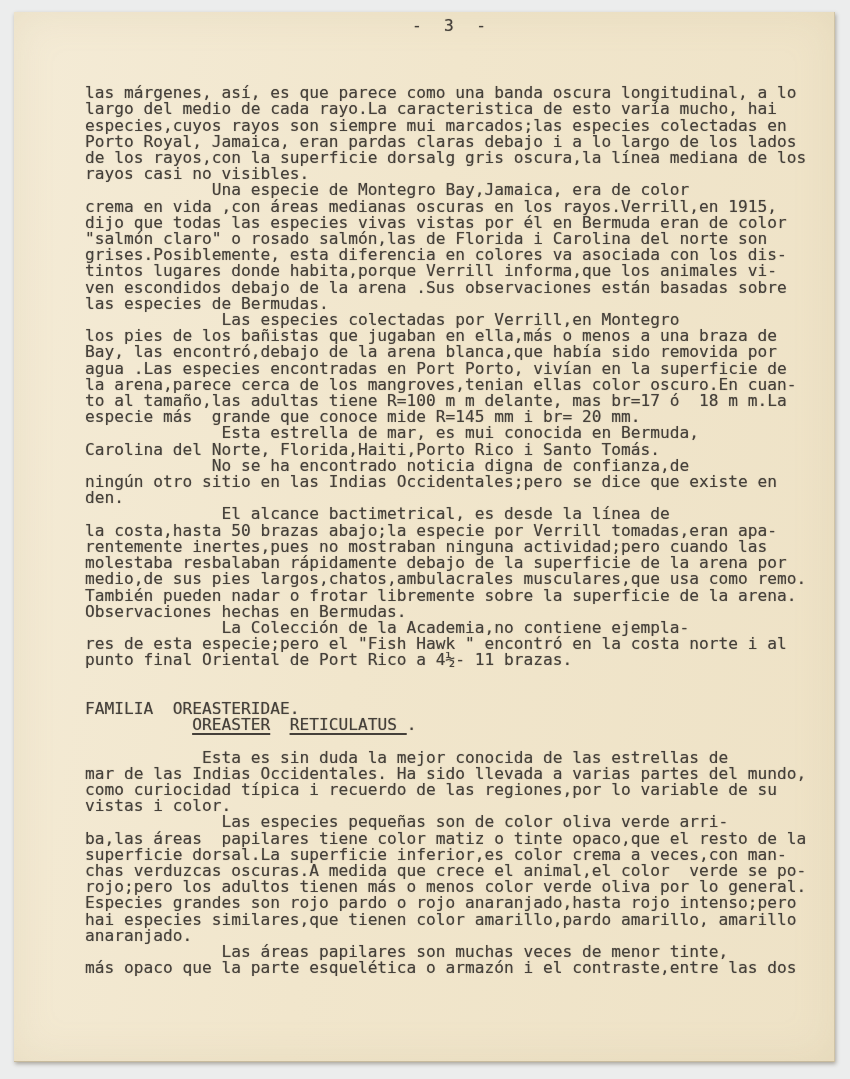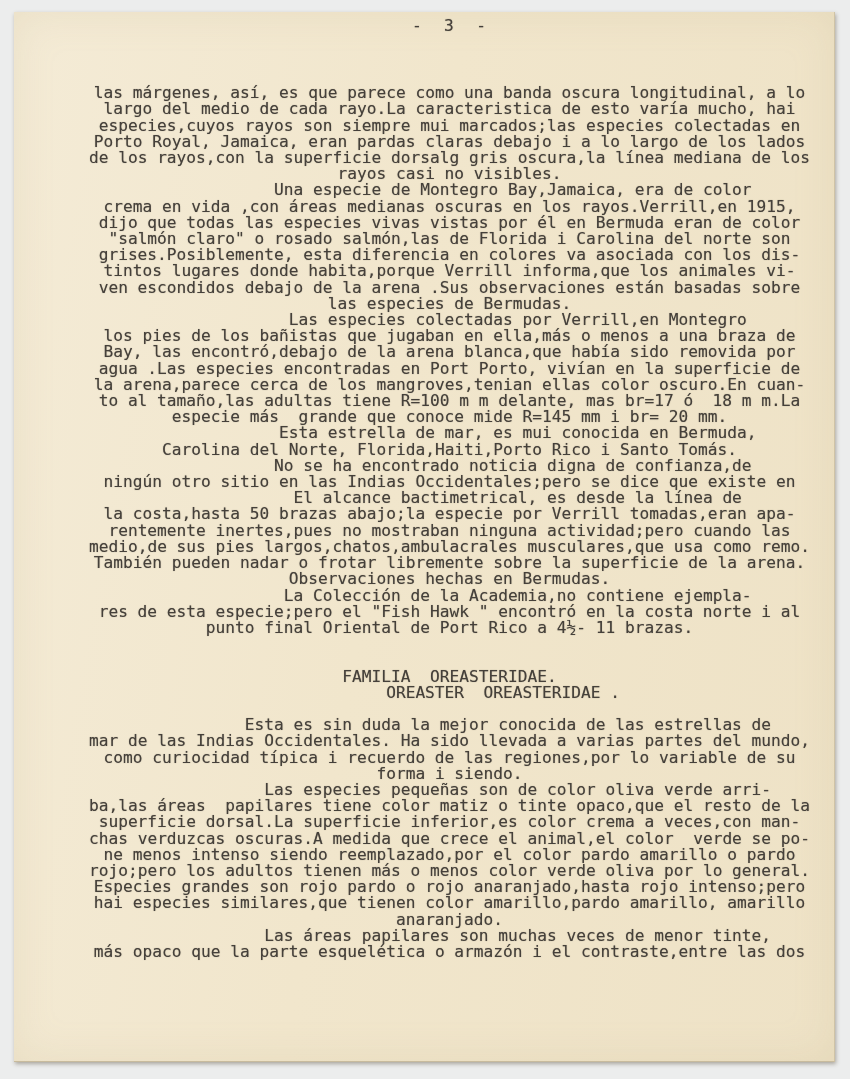--- a/index.html
+++ b/index.html
@@ -25,30 +25,30 @@
   .pageno{
     font-size:16.2px;
     line-height:16.2px;
     text-align:center;
     letter-spacing:1px;
     white-space:pre;
     text-shadow:0 0 1px rgba(70,64,55,.55);
   }
   .body-text{
     margin-top:51px;
-    text-align:center;
   }
   .tline{
     font-size:16.2px;
     line-height:16.2px;
     white-space:pre;
     text-shadow:0 0 1px rgba(70,64,55,.5);
   }
   .tline span{white-space:pre;}
   .uline{
+    text-decoration:underline;
     text-decoration-thickness:1.5px;
     text-underline-offset:2.5px;
   }
 </style>
 </head>
 <body>
 
 <div class="paper">
   <div class="pageno">-  3  -</div>
   <div class="body-text">
@@ -70,43 +70,44 @@
       <div class="tline"><span>los pies de los bañistas que jugaban en ella,más o menos a una braza de</span></div>
       <div class="tline"><span>Bay, las encontró,debajo de la arena blanca,que había sido removida por</span></div>
       <div class="tline"><span>agua .Las especies encontradas en Port Porto, vivían en la superficie de</span></div>
       <div class="tline"><span>la arena,parece cerca de los mangroves,tenian ellas color oscuro.En cuan-</span></div>
       <div class="tline"><span>to al tamaño,las adultas tiene R=100 m m delante, mas br=17 ó  18 m m.La</span></div>
       <div class="tline"><span>especie más  grande que conoce mide R=145 mm i br= 20 mm.</span></div>
       <div class="tline"><span>              Esta estrella de mar, es mui conocida en Bermuda,</span></div>
       <div class="tline"><span>Carolina del Norte, Florida,Haiti,Porto Rico i Santo Tomás.</span></div>
       <div class="tline"><span>             No se ha encontrado noticia digna de confianza,de</span></div>
       <div class="tline"><span>ningún otro sitio en las Indias Occidentales;pero se dice que existe en</span></div>
+      <div class="tline"><span>den.</span></div>
       <div class="tline"><span>              El alcance bactimetrical, es desde la línea de</span></div>
       <div class="tline"><span>la costa,hasta 50 brazas abajo;la especie por Verrill tomadas,eran apa-</span></div>
       <div class="tline"><span>rentemente inertes,pues no mostraban ninguna actividad;pero cuando las</span></div>
+      <div class="tline"><span>molestaba resbalaban rápidamente debajo de la superficie de la arena por</span></div>
       <div class="tline"><span>medio,de sus pies largos,chatos,ambulacrales musculares,que usa como remo.</span></div>
       <div class="tline"><span>También pueden nadar o frotar libremente sobre la superficie de la arena.</span></div>
       <div class="tline"><span>Observaciones hechas en Bermudas.</span></div>
       <div class="tline"><span>              La Colección de la Academia,no contiene ejempla-</span></div>
       <div class="tline"><span>res de esta especie;pero el "Fish Hawk " encontró en la costa norte i al</span></div>
       <div class="tline"><span>punto final Oriental de Port Rico a 4½- 11 brazas.</span></div>
       <div class="tline">&nbsp;</div>
       <div class="tline">&nbsp;</div>
       <div class="tline"><span>FAMILIA  OREASTERIDAE.</span></div>
-      <div class="tline"><span>           </span><span class="uline">OREASTER</span><span>  </span><span class="uline">OREASTERIDAE </span><span>.</span></div>
+      <div class="tline"><span>           </span><span class="uline">OREASTER</span><span>  </span><span class="uline">RETICULATUS </span><span>.</span></div>
       <div class="tline">&nbsp;</div>
       <div class="tline"><span>            Esta es sin duda la mejor conocida de las estrellas de</span></div>
       <div class="tline"><span>mar de las Indias Occidentales. Ha sido llevada a varias partes del mundo,</span></div>
       <div class="tline"><span>como curiocidad típica i recuerdo de las regiones,por lo variable de su</span></div>
-      <div class="tline"><span>forma i siendo.</span></div>
+      <div class="tline"><span>vistas i color.</span></div>
       <div class="tline"><span>              Las especies pequeñas son de color oliva verde arri-</span></div>
       <div class="tline"><span>ba,las áreas  papilares tiene color matiz o tinte opaco,que el resto de la</span></div>
       <div class="tline"><span>superficie dorsal.La superficie inferior,es color crema a veces,con man-</span></div>
       <div class="tline"><span>chas verduzcas oscuras.A medida que crece el animal,el color  verde se po-</span></div>
-      <div class="tline"><span>ne menos intenso siendo reemplazado,por el color pardo amarillo o pardo</span></div>
       <div class="tline"><span>rojo;pero los adultos tienen más o menos color verde oliva por lo general.</span></div>
       <div class="tline"><span>Especies grandes son rojo pardo o rojo anaranjado,hasta rojo intenso;pero</span></div>
       <div class="tline"><span>hai especies similares,que tienen color amarillo,pardo amarillo, amarillo</span></div>
       <div class="tline"><span>anaranjado.</span></div>
       <div class="tline"><span>              Las áreas papilares son muchas veces de menor tinte,</span></div>
       <div class="tline"><span>más opaco que la parte esquelética o armazón i el contraste,entre las dos</span></div>
     </div>
 </div>
 
 </body></html>

